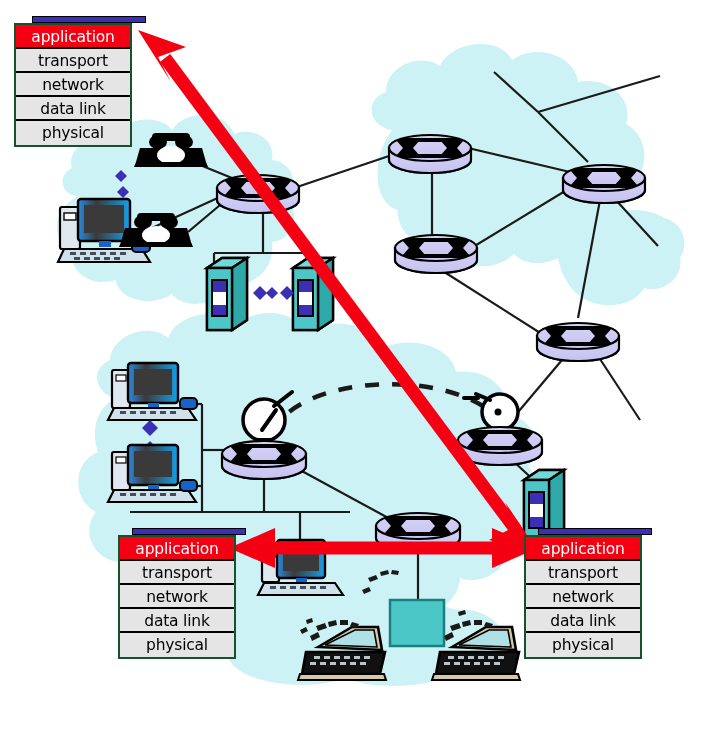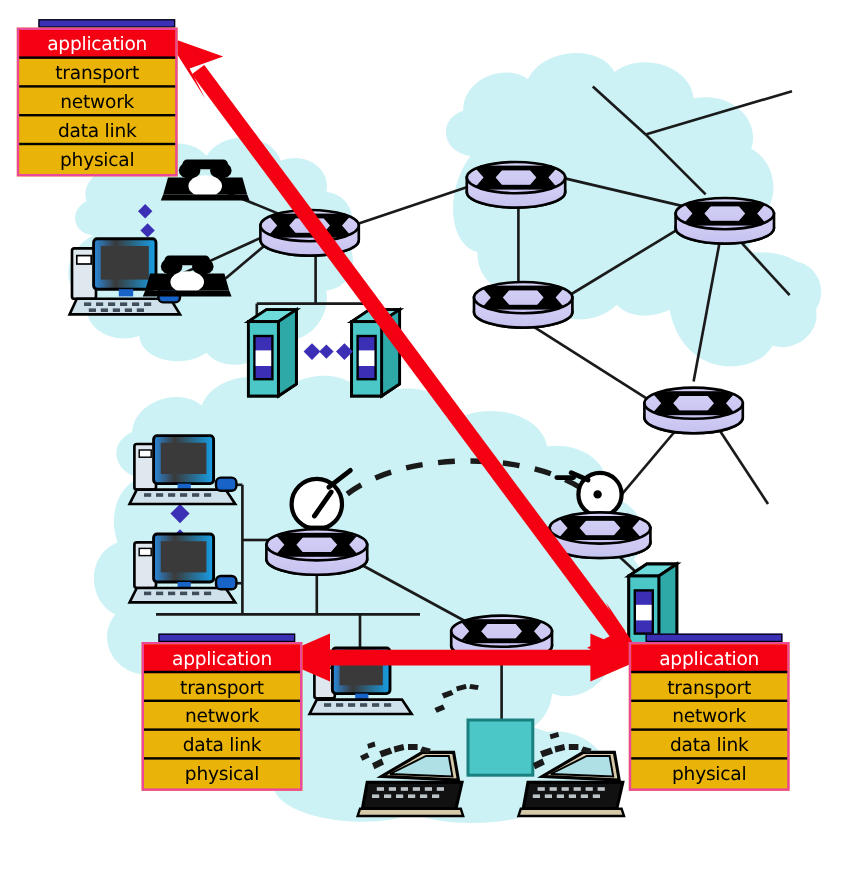--- a/index.html
+++ b/index.html
@@ -1,21 +1,21 @@
 <!DOCTYPE html>
 <html><head>
 <meta charset="utf-8">
 <style>
   html,body{margin:0;padding:0;background:#ffffff;}
   body{width:714px;height:738px;position:relative;overflow:hidden;
        font-family:"DejaVu Sans","Liberation Sans",sans-serif;}
   #canvas{position:absolute;left:0;top:0;width:714px;height:738px;}
   svg.layer{position:absolute;left:0;top:0;width:714px;height:738px;overflow:visible;}
   
-  .stack{position:absolute;width:134px;border:2px solid #ec4899;background:#eab308;
+  .stack{position:absolute;width:118px;border:2px solid #14532d;background:#e5e5e5;
          box-sizing:border-box;z-index:40;}
   .stack .row{height:24px;line-height:24px;text-align:center;font-size:15.5px;
          color:#000;border-bottom:2px solid #000;box-sizing:border-box;
          letter-spacing:-0.2px;}
   .stack .row:last-child{border-bottom:none;}
   .stack .row.app{background:#f40012;color:#fff;}
   .stackwrap{position:absolute;z-index:40;}
   .stackwrap .bluebar{position:absolute;height:7px;background:#3b2fb5;
          border:1px solid #000;box-sizing:border-box;}
 </style>

